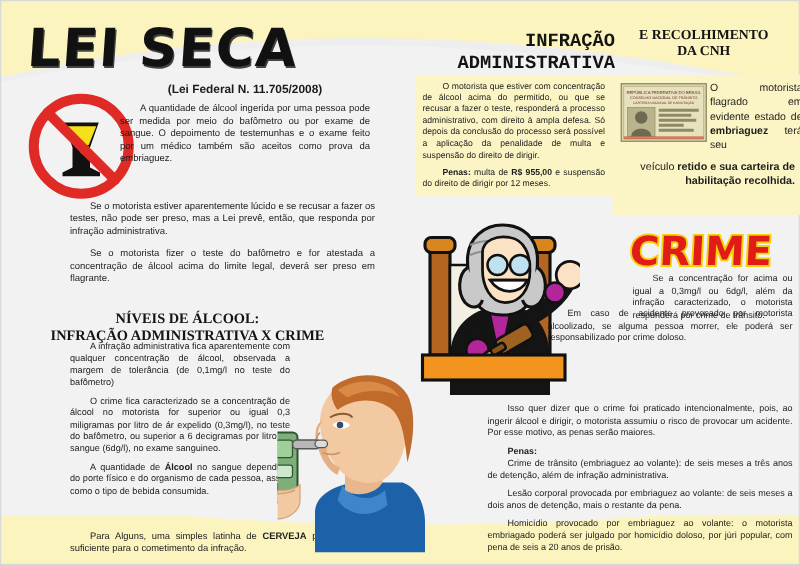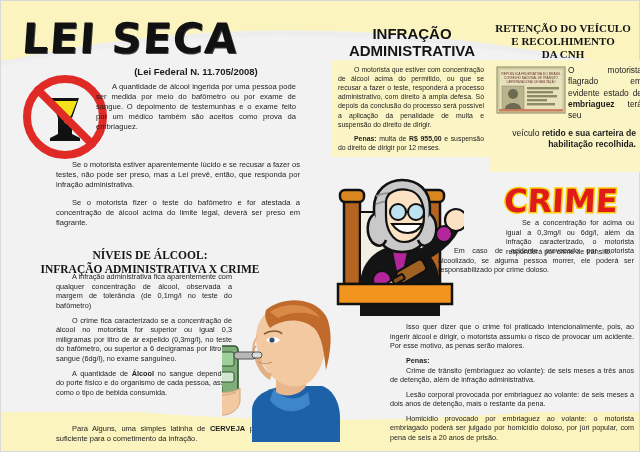--- a/index.html
+++ b/index.html
@@ -50,22 +50,22 @@
     font-weight:bold;
     font-size:42px;
     letter-spacing:1px;
     color:#111;
     transform:skewX(-4deg);
     text-shadow:1px 1px 0 #444;
     white-space:nowrap;
   }
   .h-infracao{
     position:absolute;left:332px;top:26px;width:160px;
-    text-align:center;
-    font-family:Liberation Sans, sans-serif;
+    text-align:right;
+    font-family:Liberation Mono, monospace;
     font-weight:bold;font-size:15px;line-height:1.12;
     color:#141414;
   }
   .h-retencao{
     position:absolute;left:490px;top:22px;width:146px;
     text-align:center;
     font-family:"Liberation Serif", serif;
     font-weight:bold;font-size:11px;line-height:1.2;
     color:#141414;
   }
@@ -215,21 +215,20 @@
     <div>INFRAÇÃO</div>
     <div>ADMINISTRATIVA</div>
   </div>
 
   <div class="txt" id="box-adm">
     <p>O motorista que estiver com concentração de álcool acima do permitido, ou que se recusar a fazer o teste, responderá a processo administrativo, com direito à ampla defesa. Só depois da conclusão do processo será possível a aplicação da penalidade de multa e suspensão do direito de dirigir.</p>
     <p><b>Penas:</b><span> multa de </span><b>R$ 955,00</b><span> e suspensão do direito de dirigir por 12 meses.</span></p>
   </div>
 
   <div class="h-retencao">
-    <div>RETENÇÃO DO VEÍCULO</div>
     <div>E RECOLHIMENTO</div>
     <div>DA CNH</div>
   </div>
 
   <div class="txt" id="box-cnh">
     <p style="text-indent:0;padding-left:72px;"><span>O motorista flagrado em evidente estado de </span><b>embriaguez</b><span> terá seu</span></p>
   </div>
 
   <div class="txt" id="cnh-tail">
     <p style="text-indent:0;font-weight:normal;"><span>veículo </span><b>retido e sua carteira de habilitação recolhida.</b></p>

